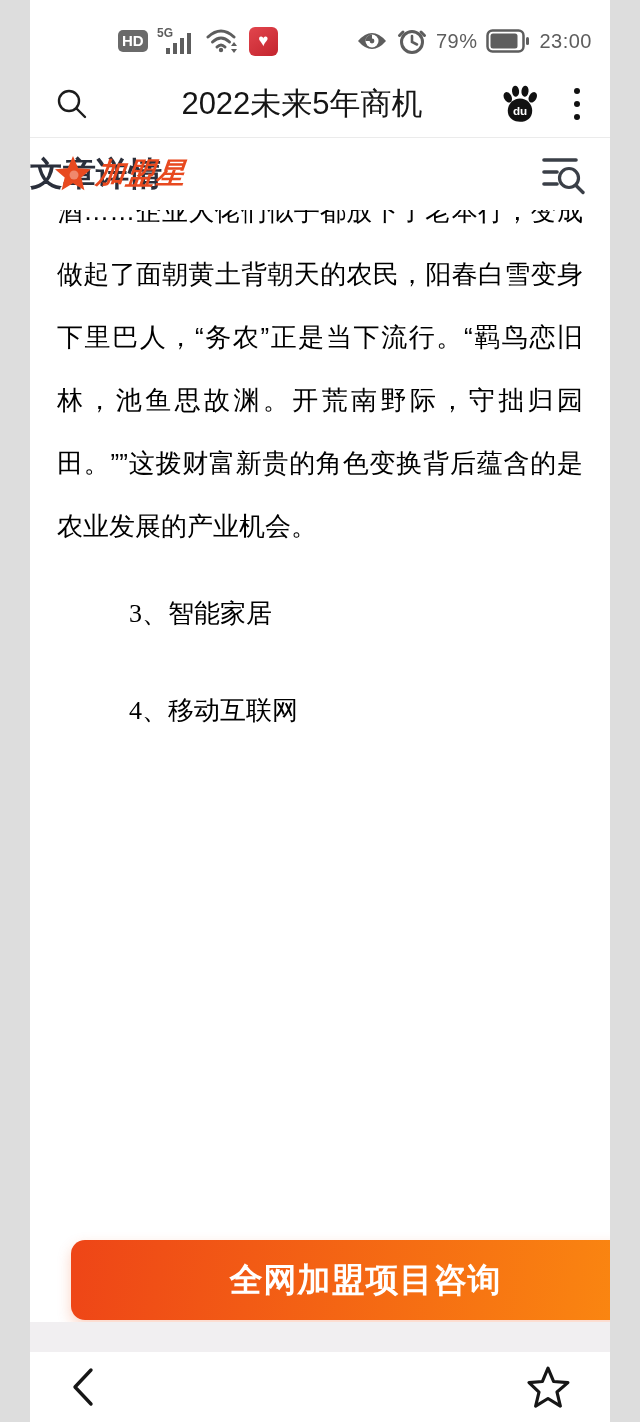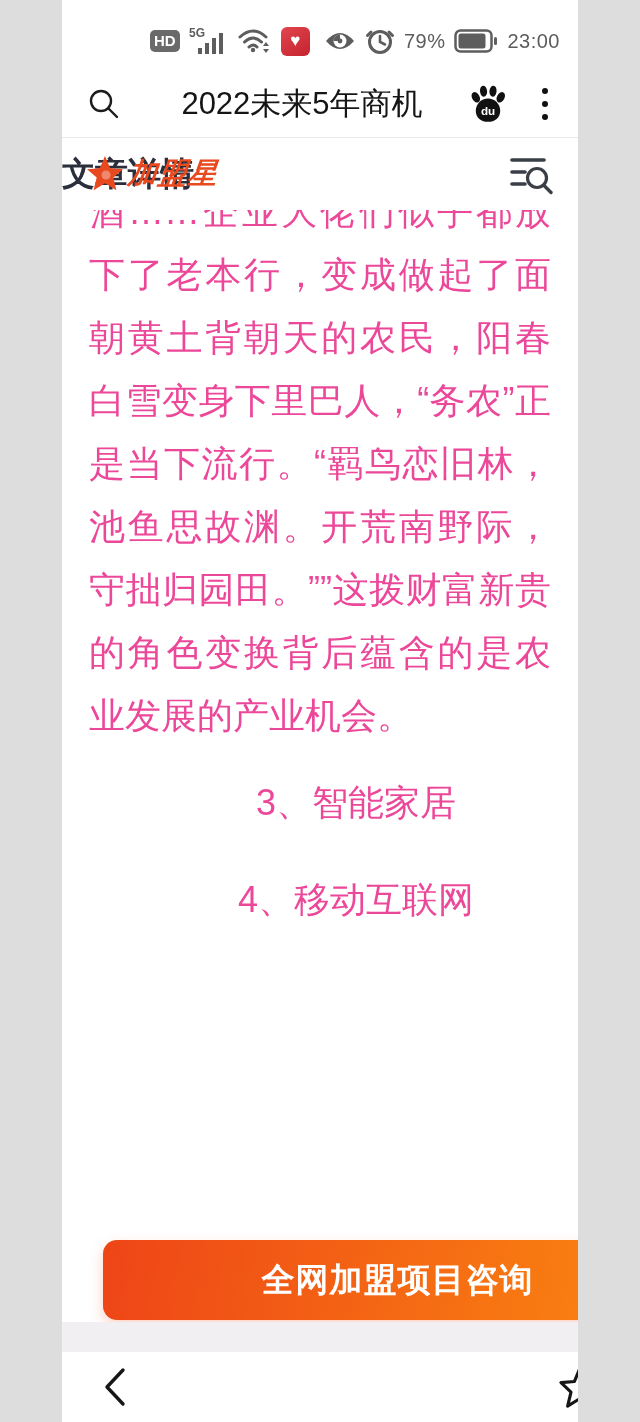--- a/index.html
+++ b/index.html
@@ -1,18 +1,18 @@
 <!DOCTYPE html>
 <html><head>
 <meta charset="utf-8">
 <style>
   * { margin:0; padding:0; box-sizing:border-box; }
   body { background:#ddd; font-family:"Liberation Sans", sans-serif; }
   .phone {
-    position:relative; width:516px; height:1422px; margin:0 auto;
+    position:relative; width:580px; height:1422px; margin:0 auto;
     background:#ffffff; overflow:hidden;
   }
 
   
   .status-bar {
     height:70px; display:flex; align-items:center; justify-content:space-between;
     padding:12px 18px 0 88px; color:#5d5d5d;
   }
   .sb-group { display:flex; align-items:center; gap:9px; }
   .hd-badge {
@@ -44,24 +44,24 @@
     transform:skewX(-6deg); letter-spacing:1px;
   }
   .page-title {
     flex:1; text-align:left; font-size:33px; font-weight:bold; color:#2a2f3b;
   }
   .hdr-right { position:absolute; right:24px; display:flex; }
 
   
   .article {
     height:1212px; padding:0 27px; overflow:hidden; position:relative;
-    font-size:36px; line-height:63px; color:#ec4899; text-align:justify;
+    font-size:26px; line-height:63px; color:#000000; text-align:justify;
   }
   .article p.cont { margin-top:-30px; }
-  .article .h-num { margin-top:24px; margin-bottom:34px; text-indent:72px; text-align:center; }
+  .article .h-num { margin-top:24px; margin-bottom:34px; text-indent:72px; text-align:left;font-family:Liberation Serif, serif; }
   .article p.indent { text-indent:72px; }
   .article .h-num.last { margin-top:26px; margin-bottom:0; }
 
   
   .cta-button {
     position:absolute; left:25px; top:1240px; width:589px; height:80px;
     border:none; border-radius:14px; background:linear-gradient(98deg,#ee4517,#fb8b10);
     color:#fff; font-size:33px; font-weight:bold; font-family:"Liberation Sans", sans-serif;
     display:flex; align-items:center; justify-content:center; letter-spacing:1px;
     box-shadow:0 6px 14px rgba(238,80,20,0.25); cursor:pointer;

